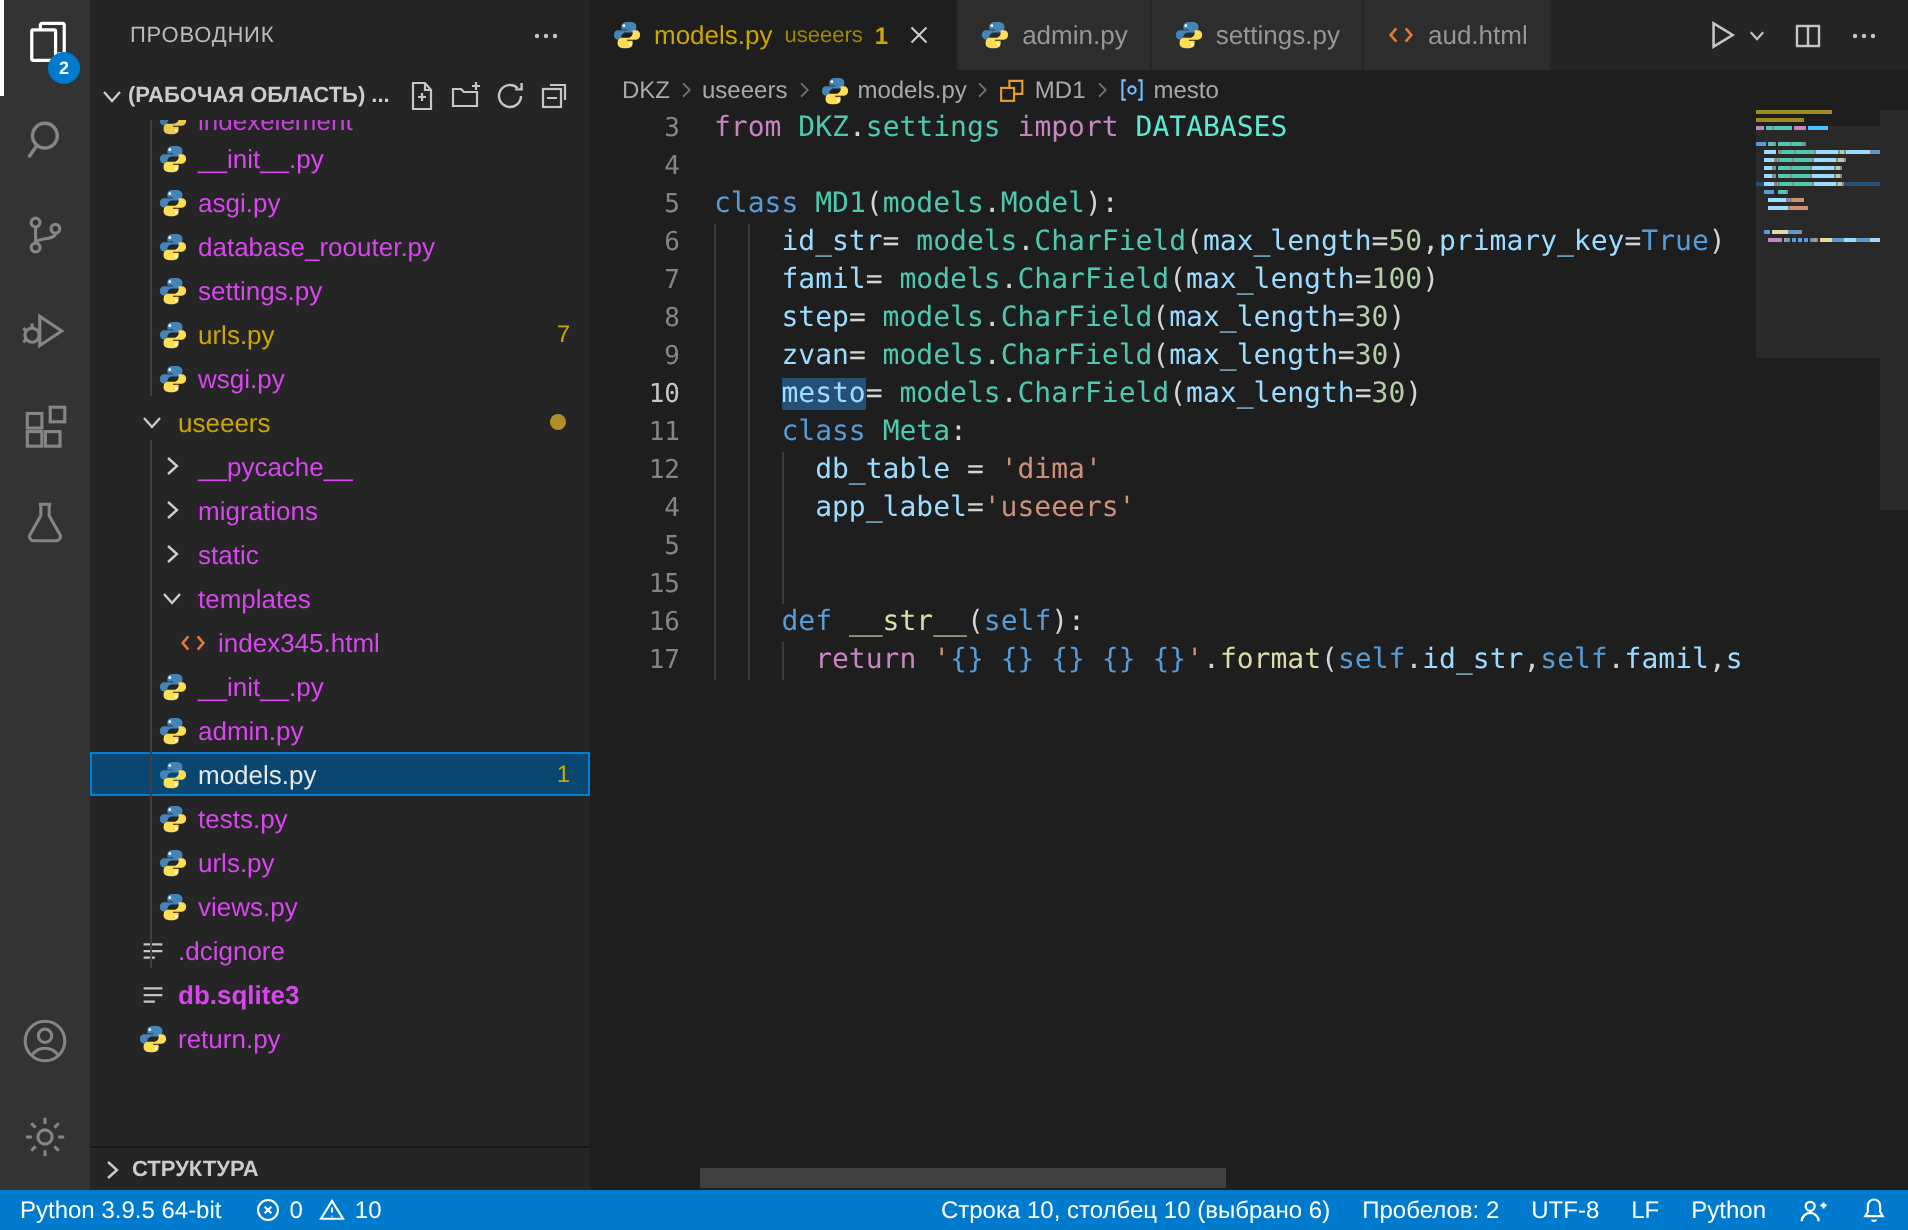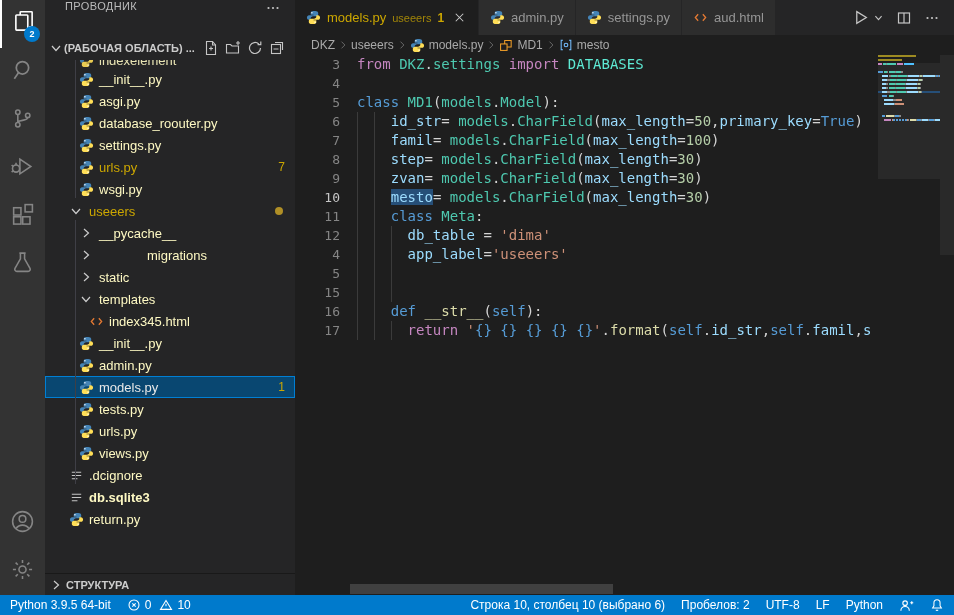--- a/index.html
+++ b/index.html
@@ -10,32 +10,32 @@
     color:#cccccc; -webkit-font-smoothing:antialiased;
   }
   
   #activity-bar { position:absolute; left:0; top:0; width:45px; height:595px; background:#333333; }
   .ab-item { position:relative; width:45px; height:48px; display:flex; align-items:center; justify-content:center; color:#858585; cursor:pointer; }
   .ab-item.active { color:#ffffff; border-left:2px solid #ffffff; }
   .ab-badge { position:absolute; right:5px; bottom:6px; min-width:16px; height:16px; border-radius:50%; background:#007acc; color:#fff; font-size:9px; font-weight:bold; display:flex; align-items:center; justify-content:center; }
   #activity-bottom { position:absolute; left:0; bottom:0; width:45px; }
   
   #sidebar { position:absolute; left:45px; top:0; width:250px; height:595px; background:#252526; overflow:hidden; }
-  .sb-title-row { height:35px; display:flex; align-items:flex-start; padding:0 14px 0 20px; }
+  .sb-title-row { height:35px; display:flex; align-items:center; padding:0 14px 0 20px; }
   .sb-title { font-size:11px; letter-spacing:.4px; color:#bbbbbb; flex:1; }
   .sb-more { color:#c5c5c5; cursor:pointer; display:flex; }
   .sb-section-row { height:25px; display:flex; align-items:center; padding:0 10px 0 3px; }
   .sb-section-label { font-size:11px; font-weight:bold; color:#cccccc; flex:1; white-space:nowrap; overflow:hidden; }
   .sb-actions { display:flex; gap:6px; color:#c5c5c5; }
   .sb-actions .icon { cursor:pointer; display:flex; }
   #file-tree { position:relative; height:513px; overflow:hidden; font-size:13px; }
   .tree-row { position:relative; height:22px; display:flex; align-items:center; cursor:pointer; }
   .tree-row.clipped { height:8px; overflow:hidden; align-items:flex-end; opacity:.9; }
   .tree-row .icon { width:16px; height:16px; display:flex; align-items:center; justify-content:center; margin-right:5px; flex:none; color:#cccccc; }
-  .tree-label { color:#fef9c3; white-space:nowrap; }
+  .tree-label { color:#d946ef; white-space:nowrap; }
   .tree-label.warn { color:#cca700; }
   .tree-row.selected { background:#094771; outline:1px solid #007fd4; outline-offset:-1px; }
   .tree-row.selected .tree-label { color:#e8e8e8; }
   .tree-badge { margin-left:auto; margin-right:10px; color:#cca700; font-size:12px; }
   .tree-dot { margin-left:auto; margin-right:12px; width:8px; height:8px; border-radius:50%; background:#b08f26; }
   .tree-guide { position:absolute; width:1px; background:#3f3f46; }
   #outline-row { position:absolute; left:0; bottom:0; width:250px; height:22px; display:flex; align-items:center; padding-left:3px; border-top:1px solid #191919; background:#252526; cursor:pointer; }
   #outline-row .icon { width:16px; display:flex; color:#cccccc; }
   .outline-label { font-size:11px; font-weight:bold; color:#cccccc; margin-left:2px; }
   
@@ -279,21 +279,21 @@
           <span class="tree-dot"></span>
         </div>
         <div class="tree-row" style="padding-left: 33px;">
           <span class="icon">
             <svg width="16" height="16" viewBox="0 0 16 16" fill="none" stroke="currentColor" stroke-width="1.2">
               <path d="M6 4l4.5 4L6 12"></path>
             </svg>
           </span>
           <span class="tree-label">__pycache__</span>
         </div>
-        <div class="tree-row" style="padding-left: 33px; gap: 48px;">
+        <div class="tree-row" style="padding-left: 33px;">
           <span class="icon">
             <svg width="16" height="16" viewBox="0 0 16 16" fill="none" stroke="currentColor" stroke-width="1.2">
               <path d="M6 4l4.5 4L6 12"></path>
             </svg>
           </span>
           <span class="tree-label">migrations</span>
         </div>
         <div class="tree-row" style="padding-left: 33px;">
           <span class="icon">
             <svg width="16" height="16" viewBox="0 0 16 16" fill="none" stroke="currentColor" stroke-width="1.2">

